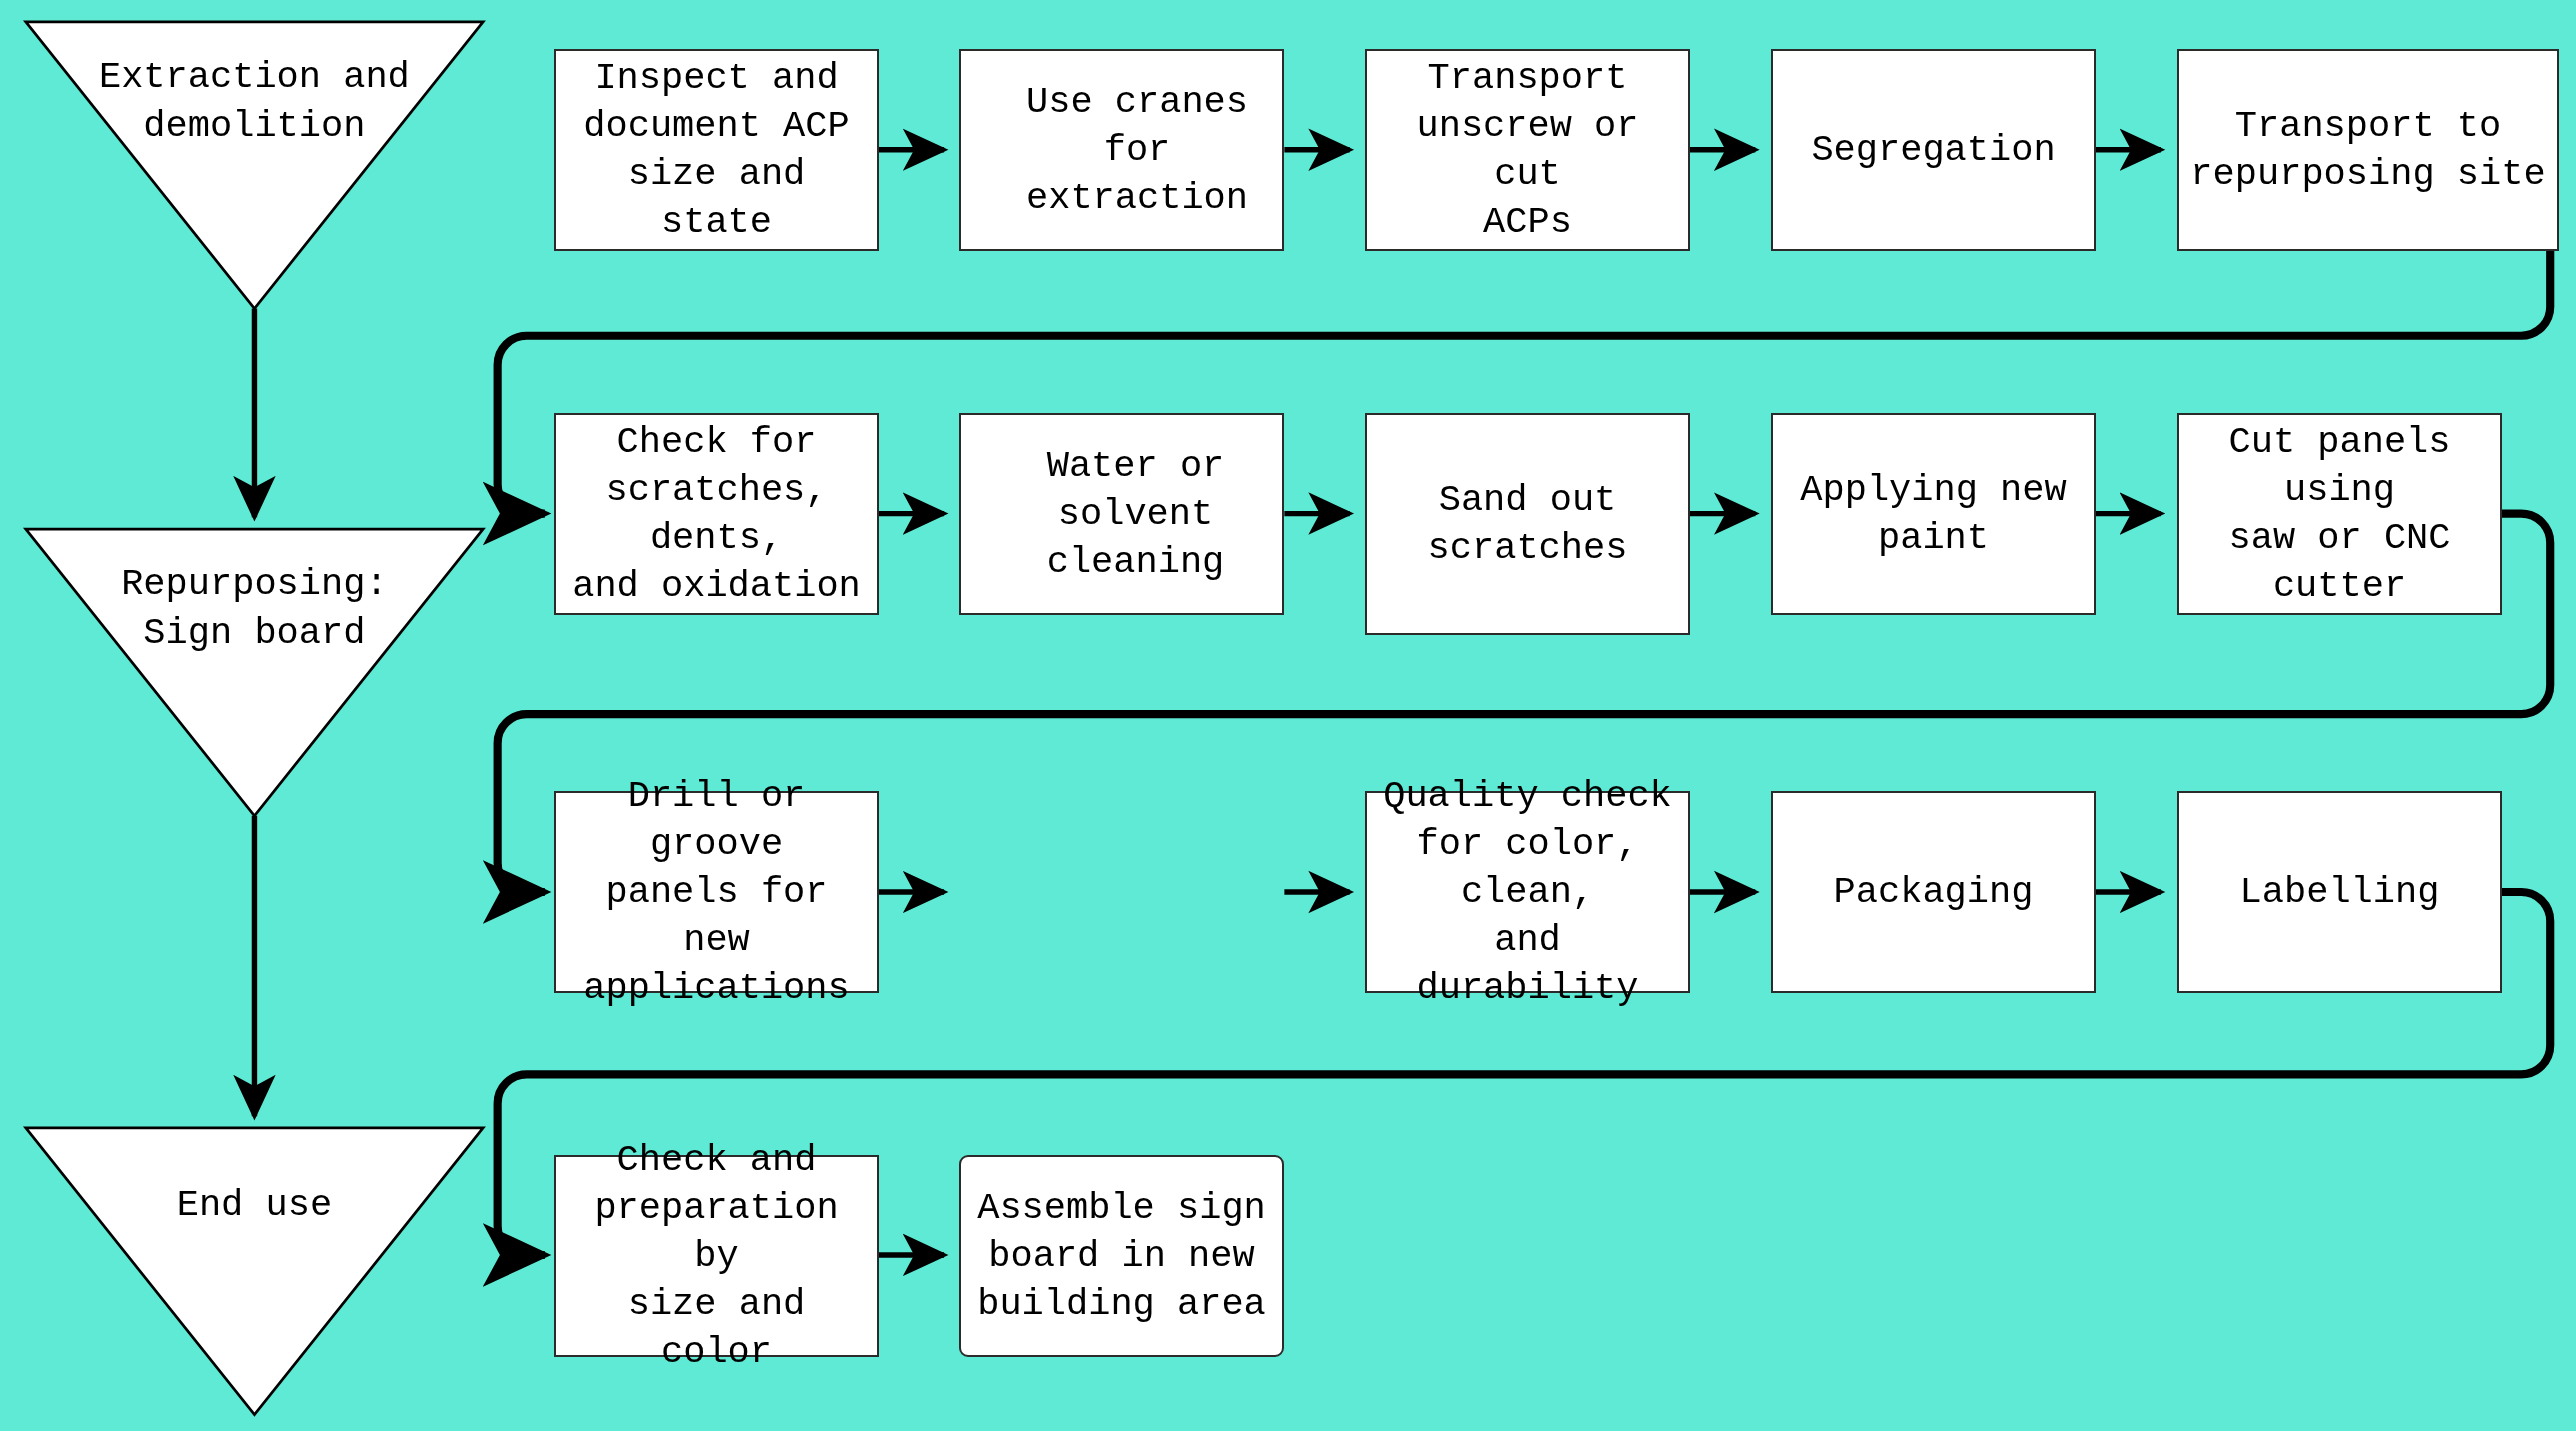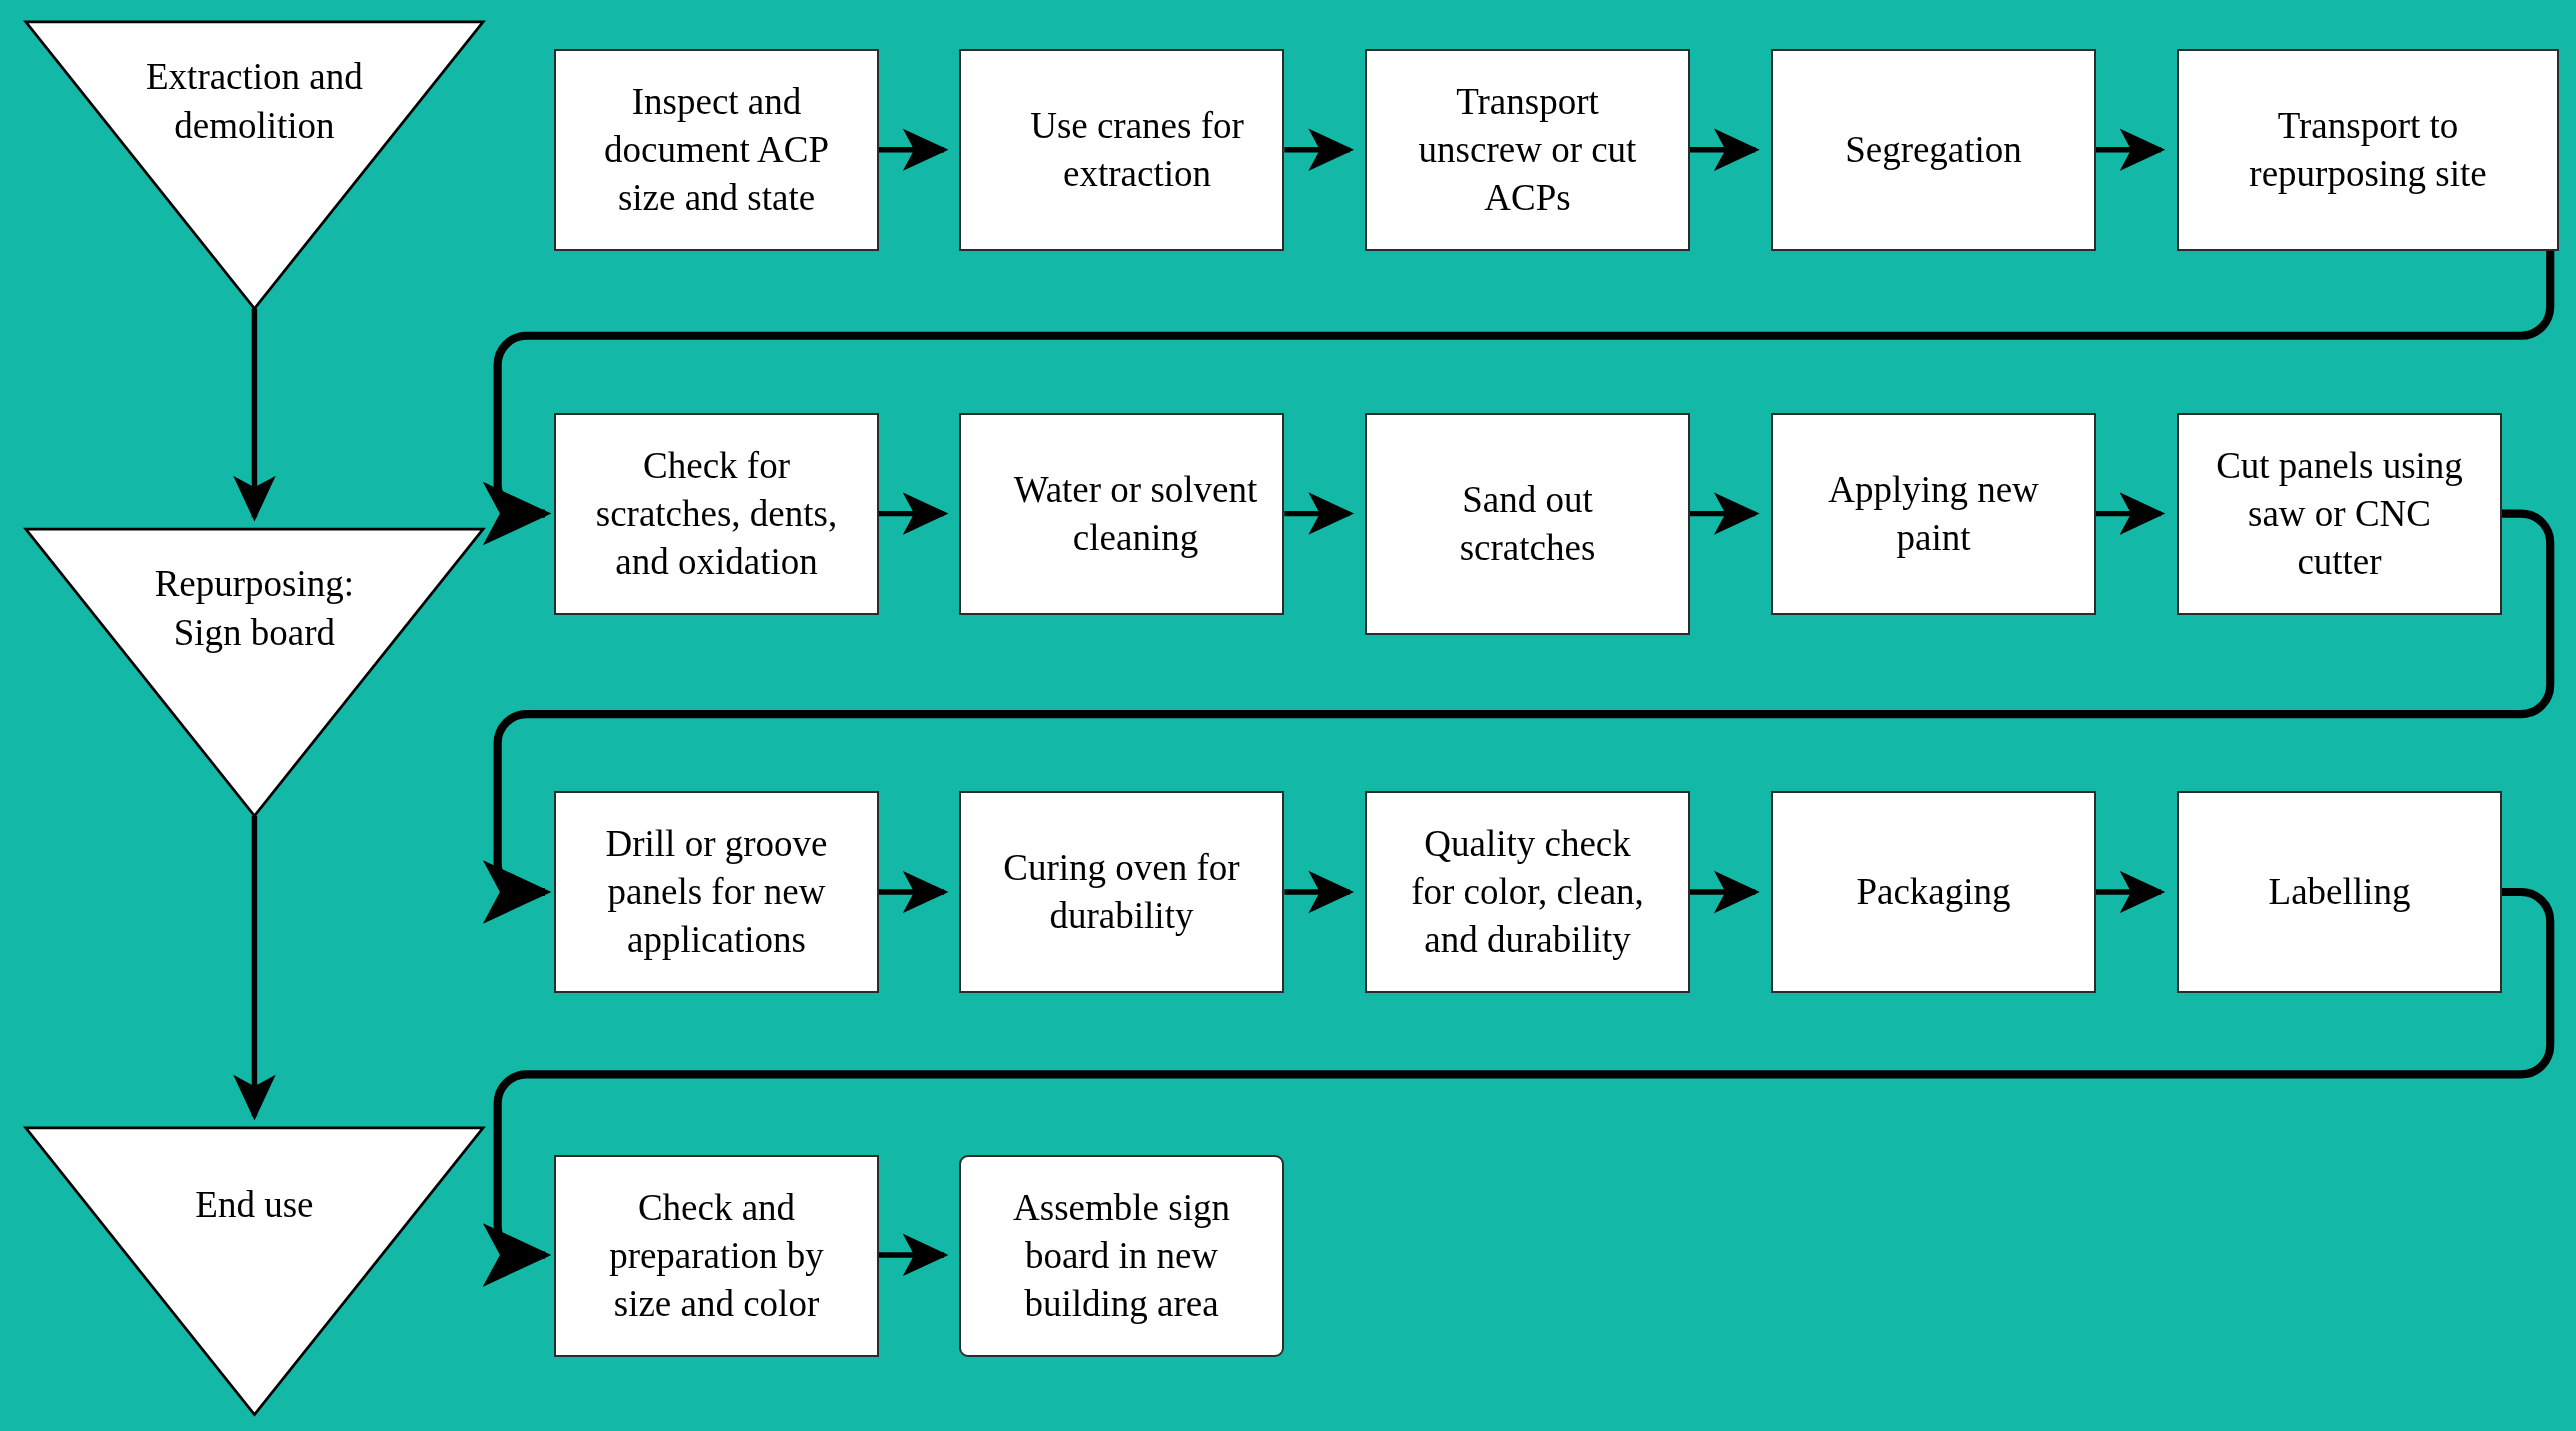--- a/index.html
+++ b/index.html
@@ -5,23 +5,23 @@
 <style>
   html, body {
     margin: 0;
     padding: 0;
     background: #ffffff;
   }
   #stage {
     position: relative;
     width: 2576px;
     height: 1431px;
-    background: #14b8a6;
+    background: #5eead4;
     overflow: hidden;
-    font-family: Liberation Serif, serif;
+    font-family: Liberation Mono, monospace;
   }
   #wires {
     position: absolute;
     left: 0; top: 0;
     width: 2576px;
     height: 1431px;
     pointer-events: none;
   }
   .node-box {
     position: absolute;
@@ -157,24 +157,20 @@
     <span class="label">Cut panels using
 saw or CNC
 cutter</span>
   </div>
 
   <div class="node-box" style="left:554px; top:791px; width:325px; height:202px;">
     <span class="label">Drill or groove
 panels for new
 applications</span>
   </div>
-  <div class="node-box" style="left:959px; top:791px; width:325px; height:202px;">
-    <span class="label">Curing oven for
-durability</span>
-  </div>
   <div class="node-box" style="left:1365px; top:791px; width:325px; height:202px;">
     <span class="label">Quality check
 for color, clean,
 and durability</span>
   </div>
   <div class="node-box" style="left:1771px; top:791px; width:325px; height:202px;">
     <span class="label">Packaging</span>
   </div>
   <div class="node-box" style="left:2177px; top:791px; width:325px; height:202px;">
     <span class="label">Labelling</span>

